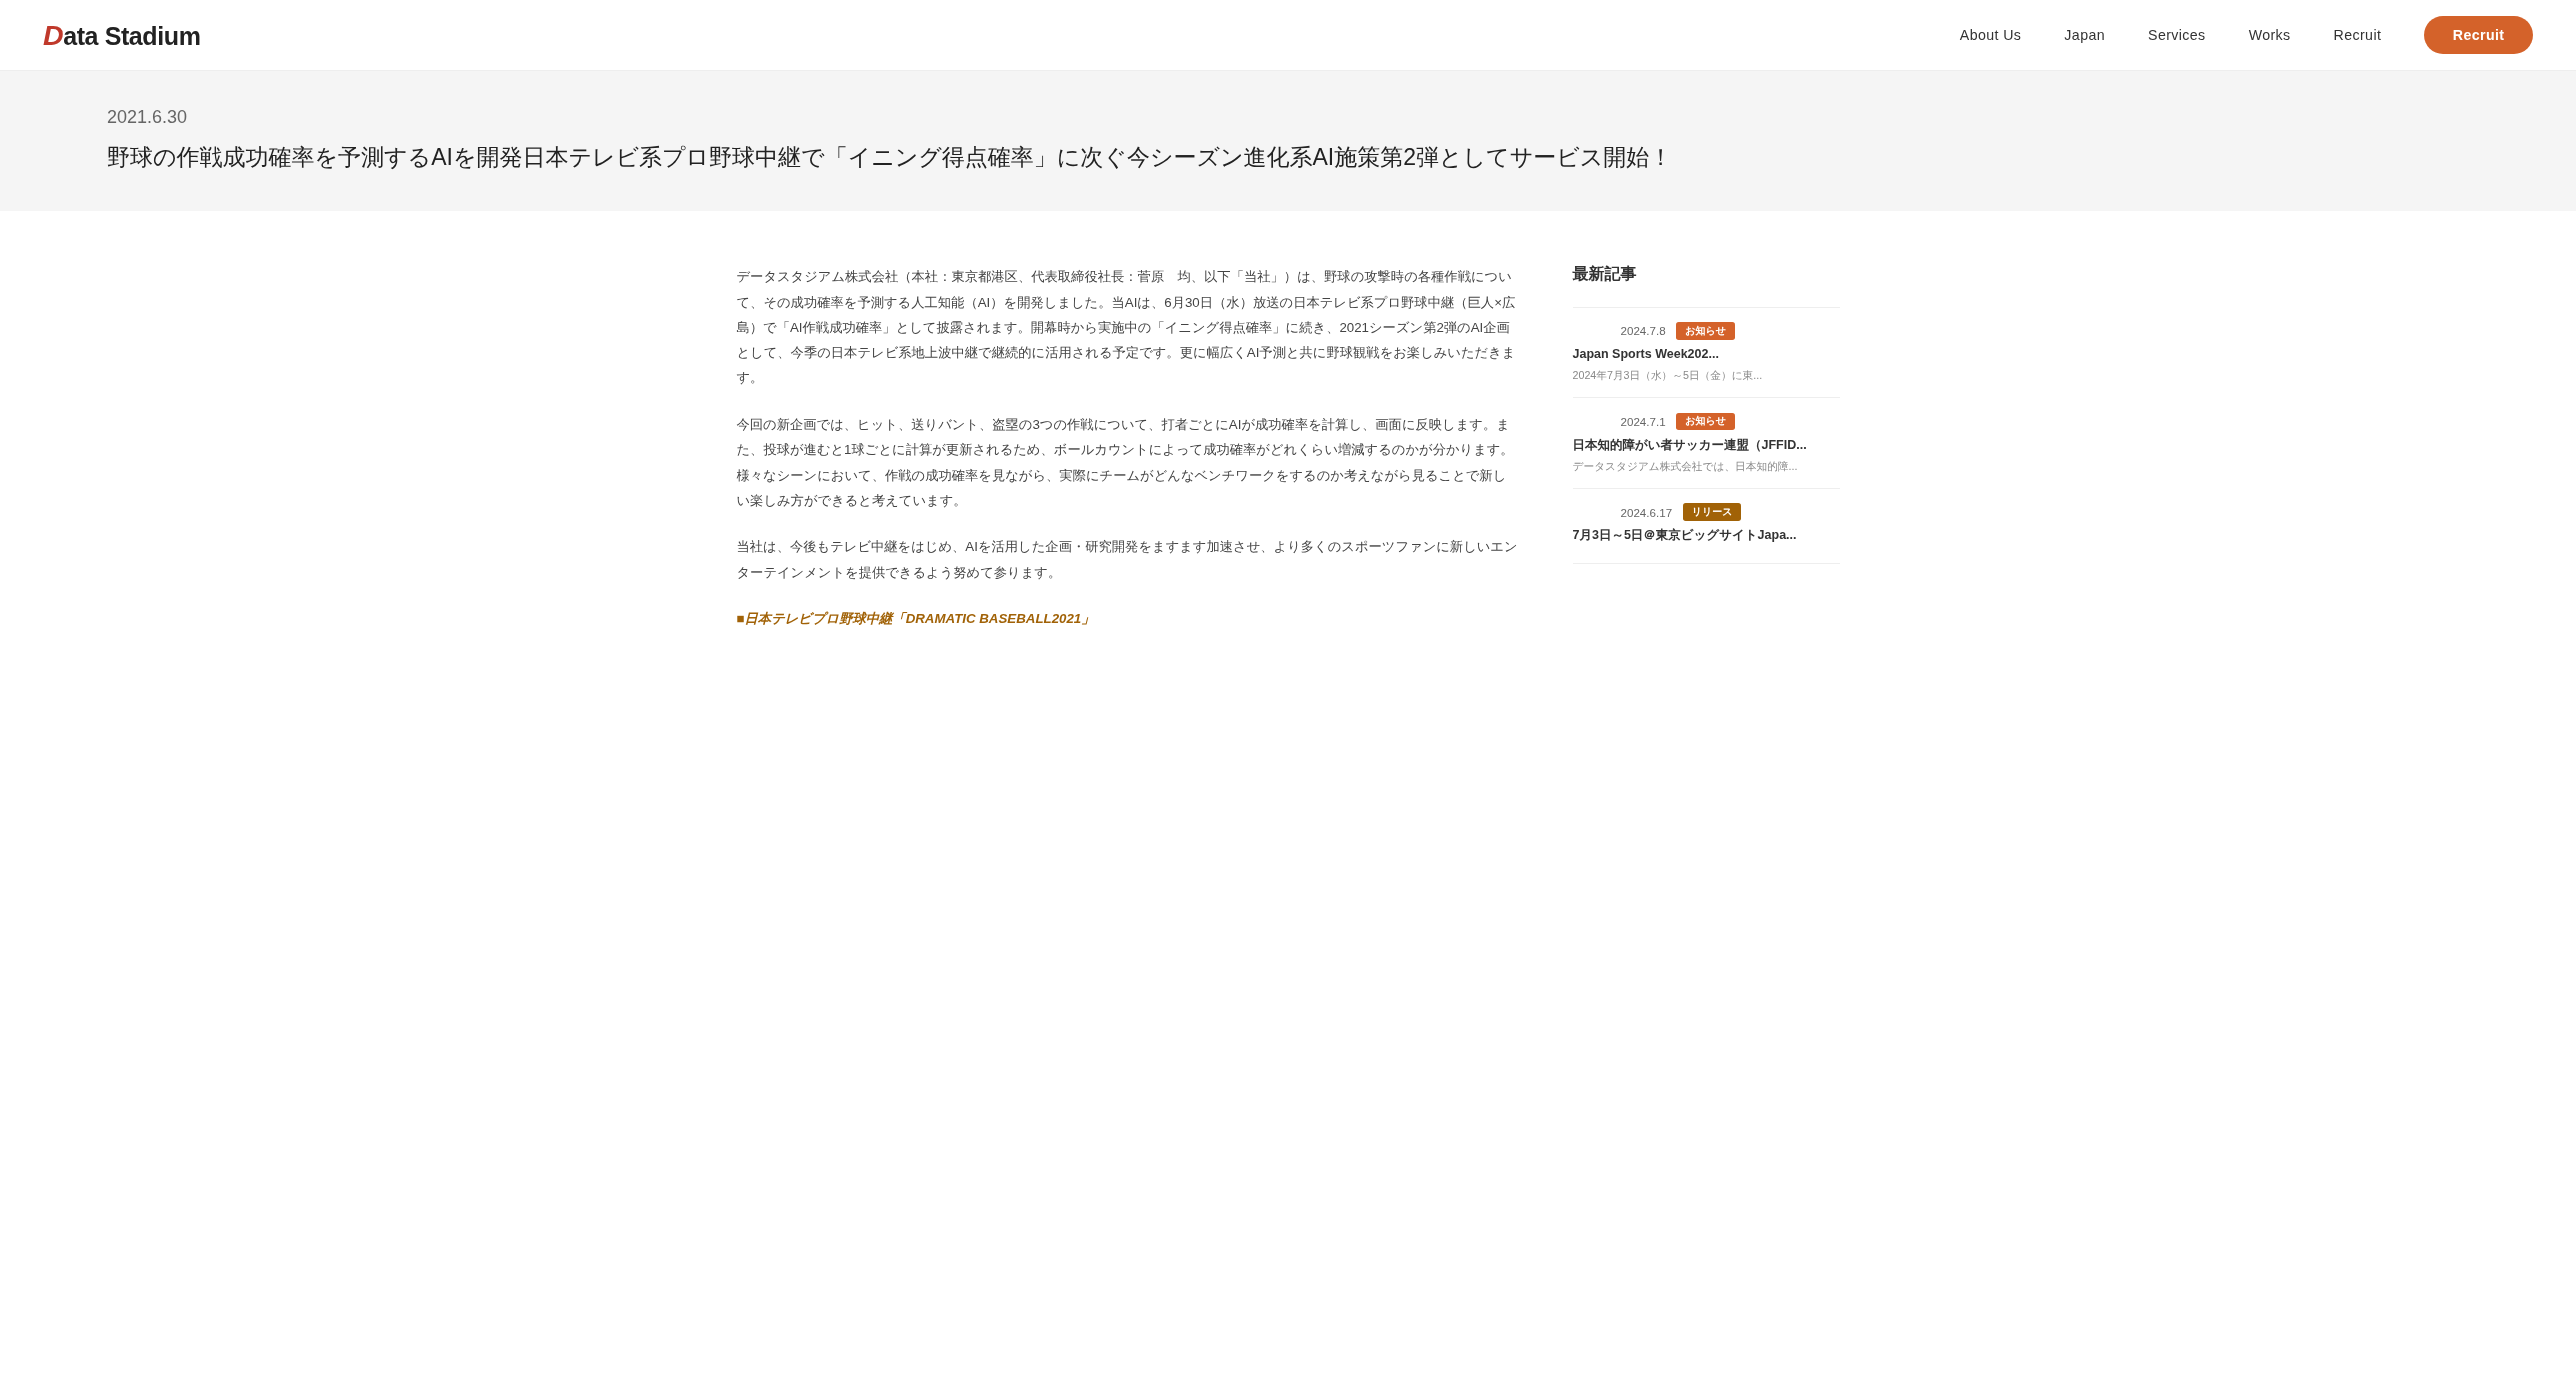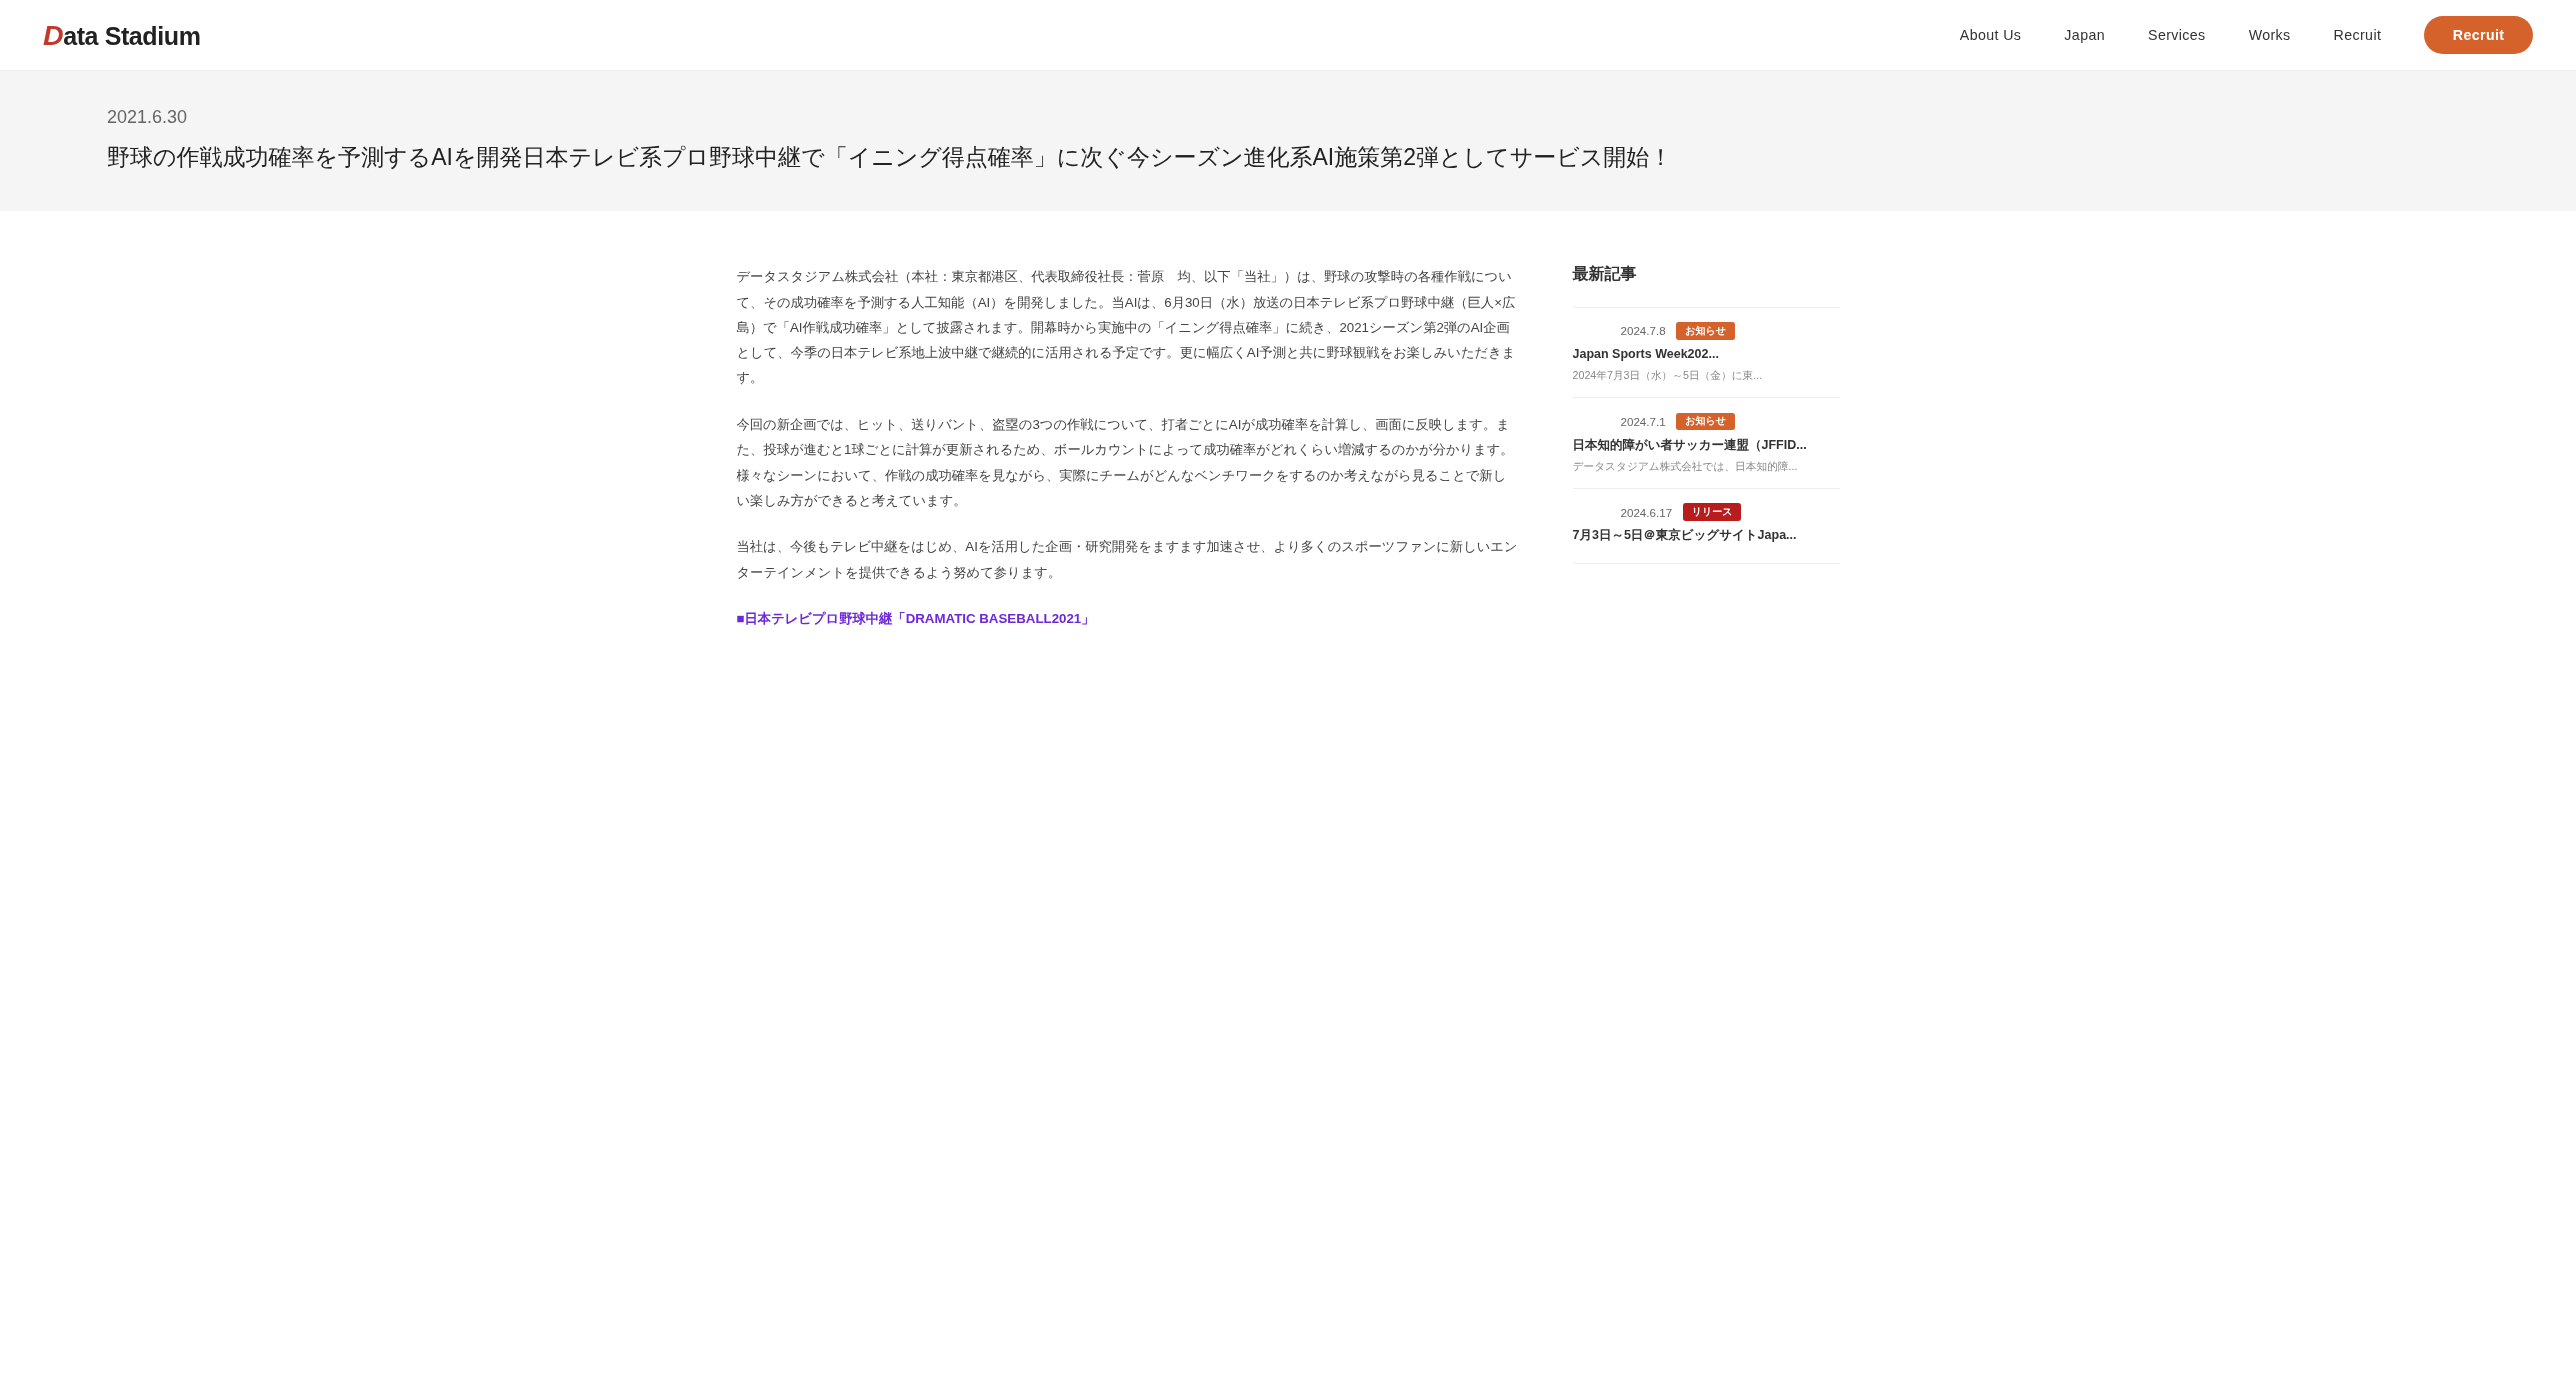--- a/index.html
+++ b/index.html
@@ -110,22 +110,23 @@
     .article-body p {
       font-size: 13.3px;
       line-height: 1.9;
       color: #444;
       margin-bottom: 21.3px;
     }
 
     .article-body .section-heading {
       font-size: 13.3px;
       font-weight: bold;
-      color: #6d28d9;
+      color: #a16207;
       margin-bottom: 10.7px;
+      font-style: italic;
     }
 
     
     .sidebar {
       width: 267px;
       flex-shrink: 0;
     }
 
     .sidebar-title {
       font-size: 16px;
@@ -159,21 +160,21 @@
     .news-badge {
       background: #d4622a;
       color: #fff;
       font-size: 10px;
       padding: 1.8px 9px;
       border-radius: 2.7px;
       font-weight: 600;
     }
 
     .news-badge.release {
-      background: #b91c1c;
+      background: #a16207;
       text-align: center;
     }
 
     .news-item-title {
       font-size: 12.5px;
       font-weight: bold;
       color: #333;
       margin-bottom: 3.6px;
       line-height: 1.5;
     }

